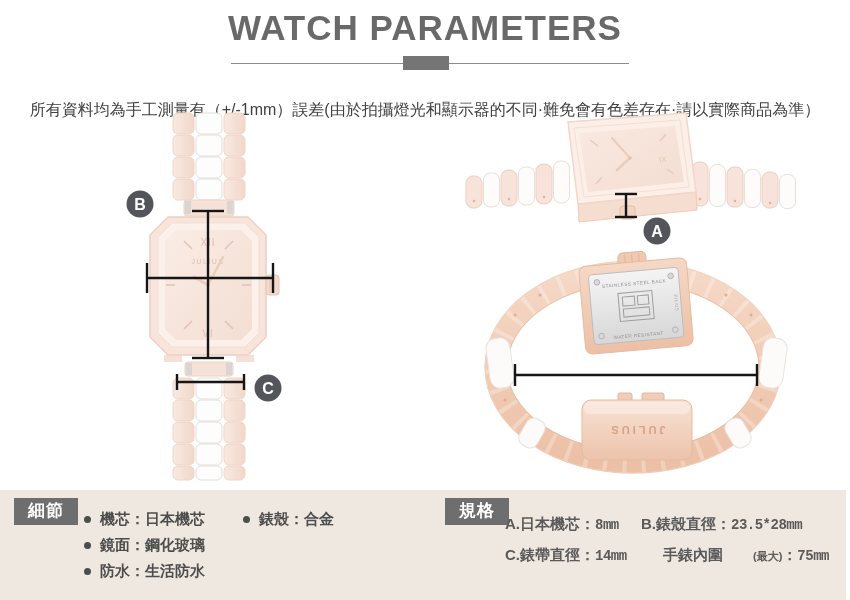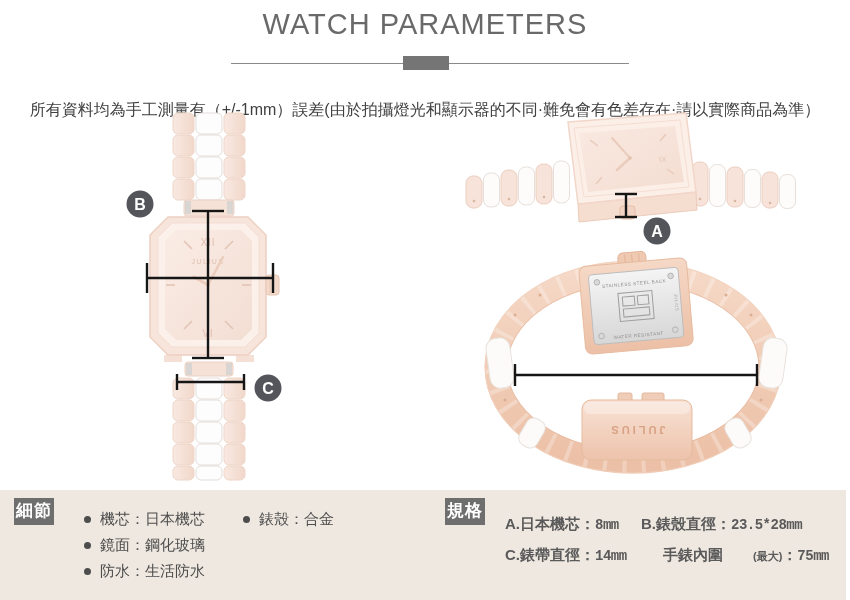--- a/index.html
+++ b/index.html
@@ -1,43 +1,43 @@
 <!DOCTYPE html>
 <html><head>
 <meta charset="utf-8">
 <style>
   html,body { margin:0; padding:0; background:#fff; }
   .page { position:relative; width:850px; height:600px; background:#ffffff; overflow:hidden;
           font-family:"Liberation Sans",sans-serif; }
 
   
   .title { position:absolute; top:8px; left:0; right:0; margin:0; text-align:center;
-           font-size:29px; font-weight:400; color:#696969; letter-spacing:1px; }
+           font-size:35px; font-weight:700; color:#696969; letter-spacing:1px; }
   .divider-line { position:absolute; top:63px; left:231px; width:398px; height:0;
                   border-top:1.5px solid #8a8a8a; }
   .divider-block { position:absolute; top:56px; left:403px; width:46px; height:14px; background:#757575; }
   .disclaimer { position:absolute; top:84px; left:0; right:0; text-align:center;
                 font-size:16px; color:#404040; }
 
   
   .fig { position:absolute; }
   #fig-front { left:100px; top:105px; }
   #fig-side  { left:460px; top:100px; }
   #fig-back  { left:470px; top:250px; }
 
   
   .info-panel { position:absolute; left:0; top:490px; width:846px; height:110px; background:#efe8e0; }
   .section-label { position:absolute; top:8px; background:#6e6e6e; color:#ffffff;
-                   font-size:17px; font-weight:600; letter-spacing:1px; padding:1px 2px 3px; }
+                   font-size:17px; font-weight:600; letter-spacing:1px; padding:1px 14px 3px; }
   #details-label { left:14px; }
   #specs-label  { left:445px;text-align:center; }
 
   .details-cols { position:absolute; left:84px; top:16px; display:flex; gap:38px; }
   .details-cols ul { list-style:none; margin:0; padding:0; }
-  .details-cols li { font-size:15px; font-weight:400; color:#4d4d4d; line-height:26px;
+  .details-cols li { font-size:15px; font-weight:700; color:#4d4d4d; line-height:26px;
                      display:flex; align-items:center; white-space:nowrap; }
   .details-cols li::before { content:""; width:7px; height:7px; border-radius:50%;
                              background:#4d4d4d; margin-right:9px; flex:0 0 auto; }
 
   .specs-rows { position:absolute; left:505px; top:25px; display:flex; flex-direction:column; gap:12px;
                 font-size:15px; font-weight:600; color:#5a5a5a; }
   .spec-row { display:flex; align-items:baseline; white-space:nowrap; }
   .spec-row .w1 { width:136px; } .spec-row .w2 { width:158px; }
   .mono { font-family:Liberation Mono, monospace; font-size:14px; font-weight:700; letter-spacing:-0.5px; }
   .note-small { font-size:11px;margin-left:30px; }

